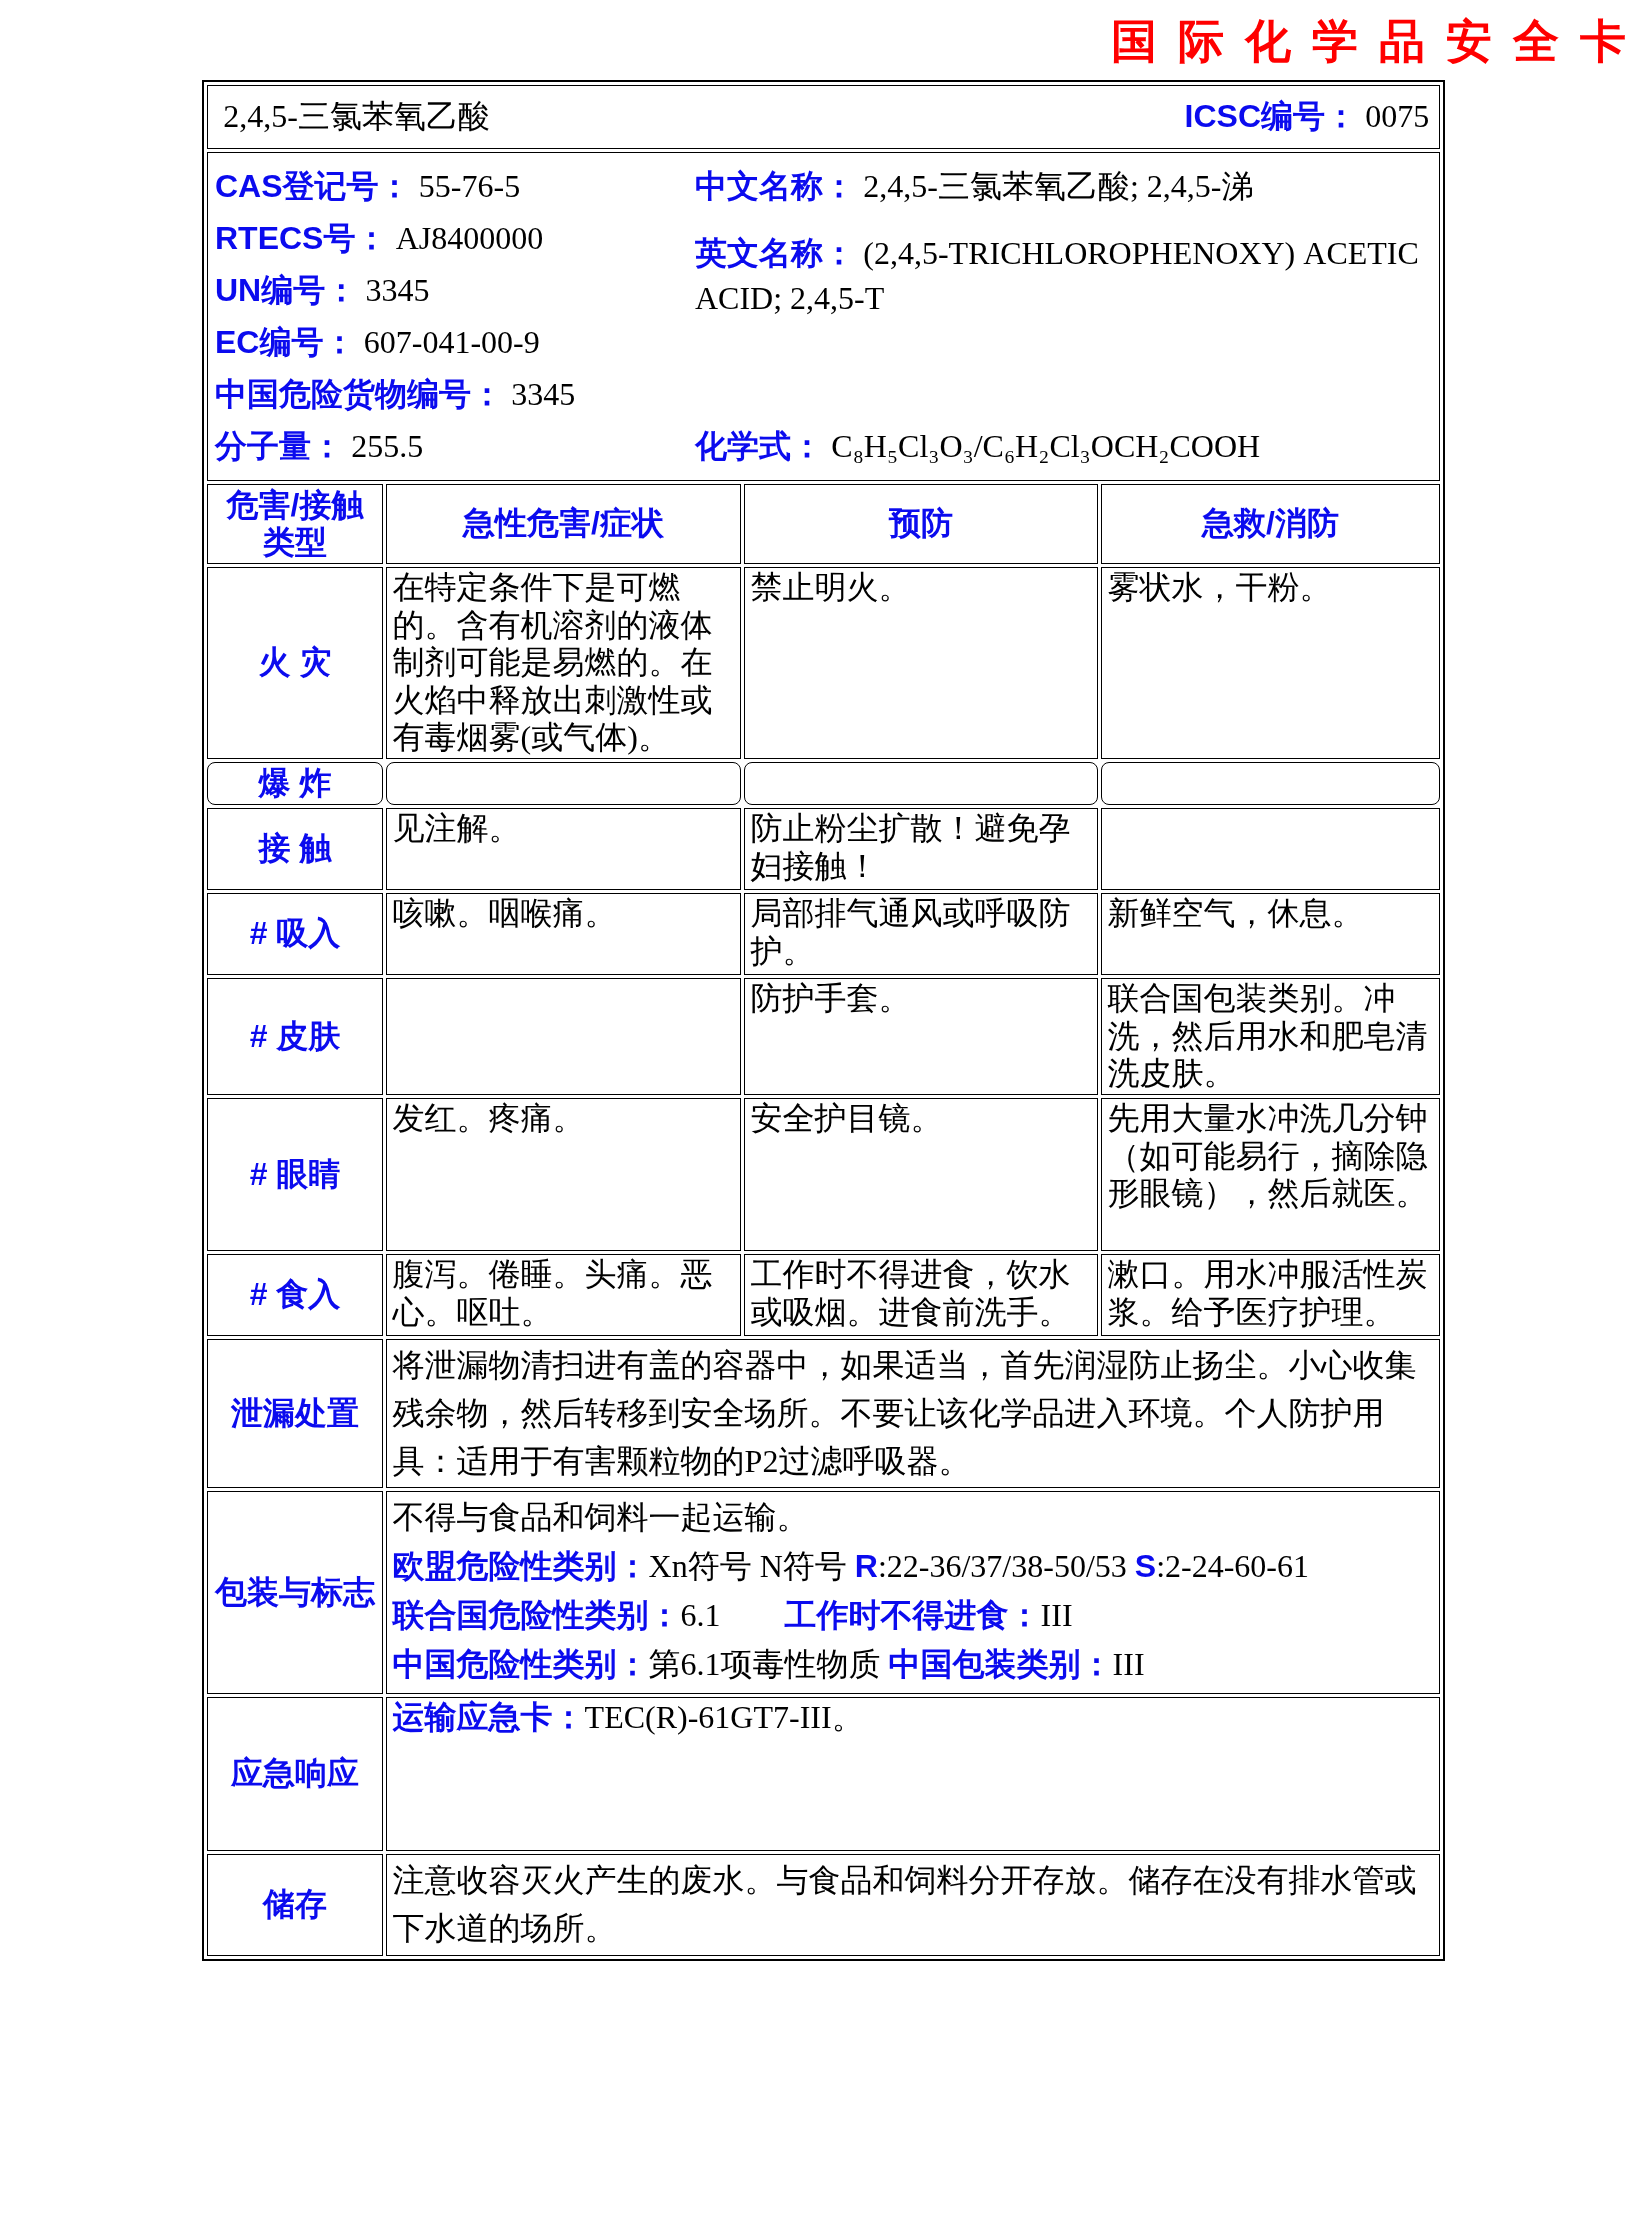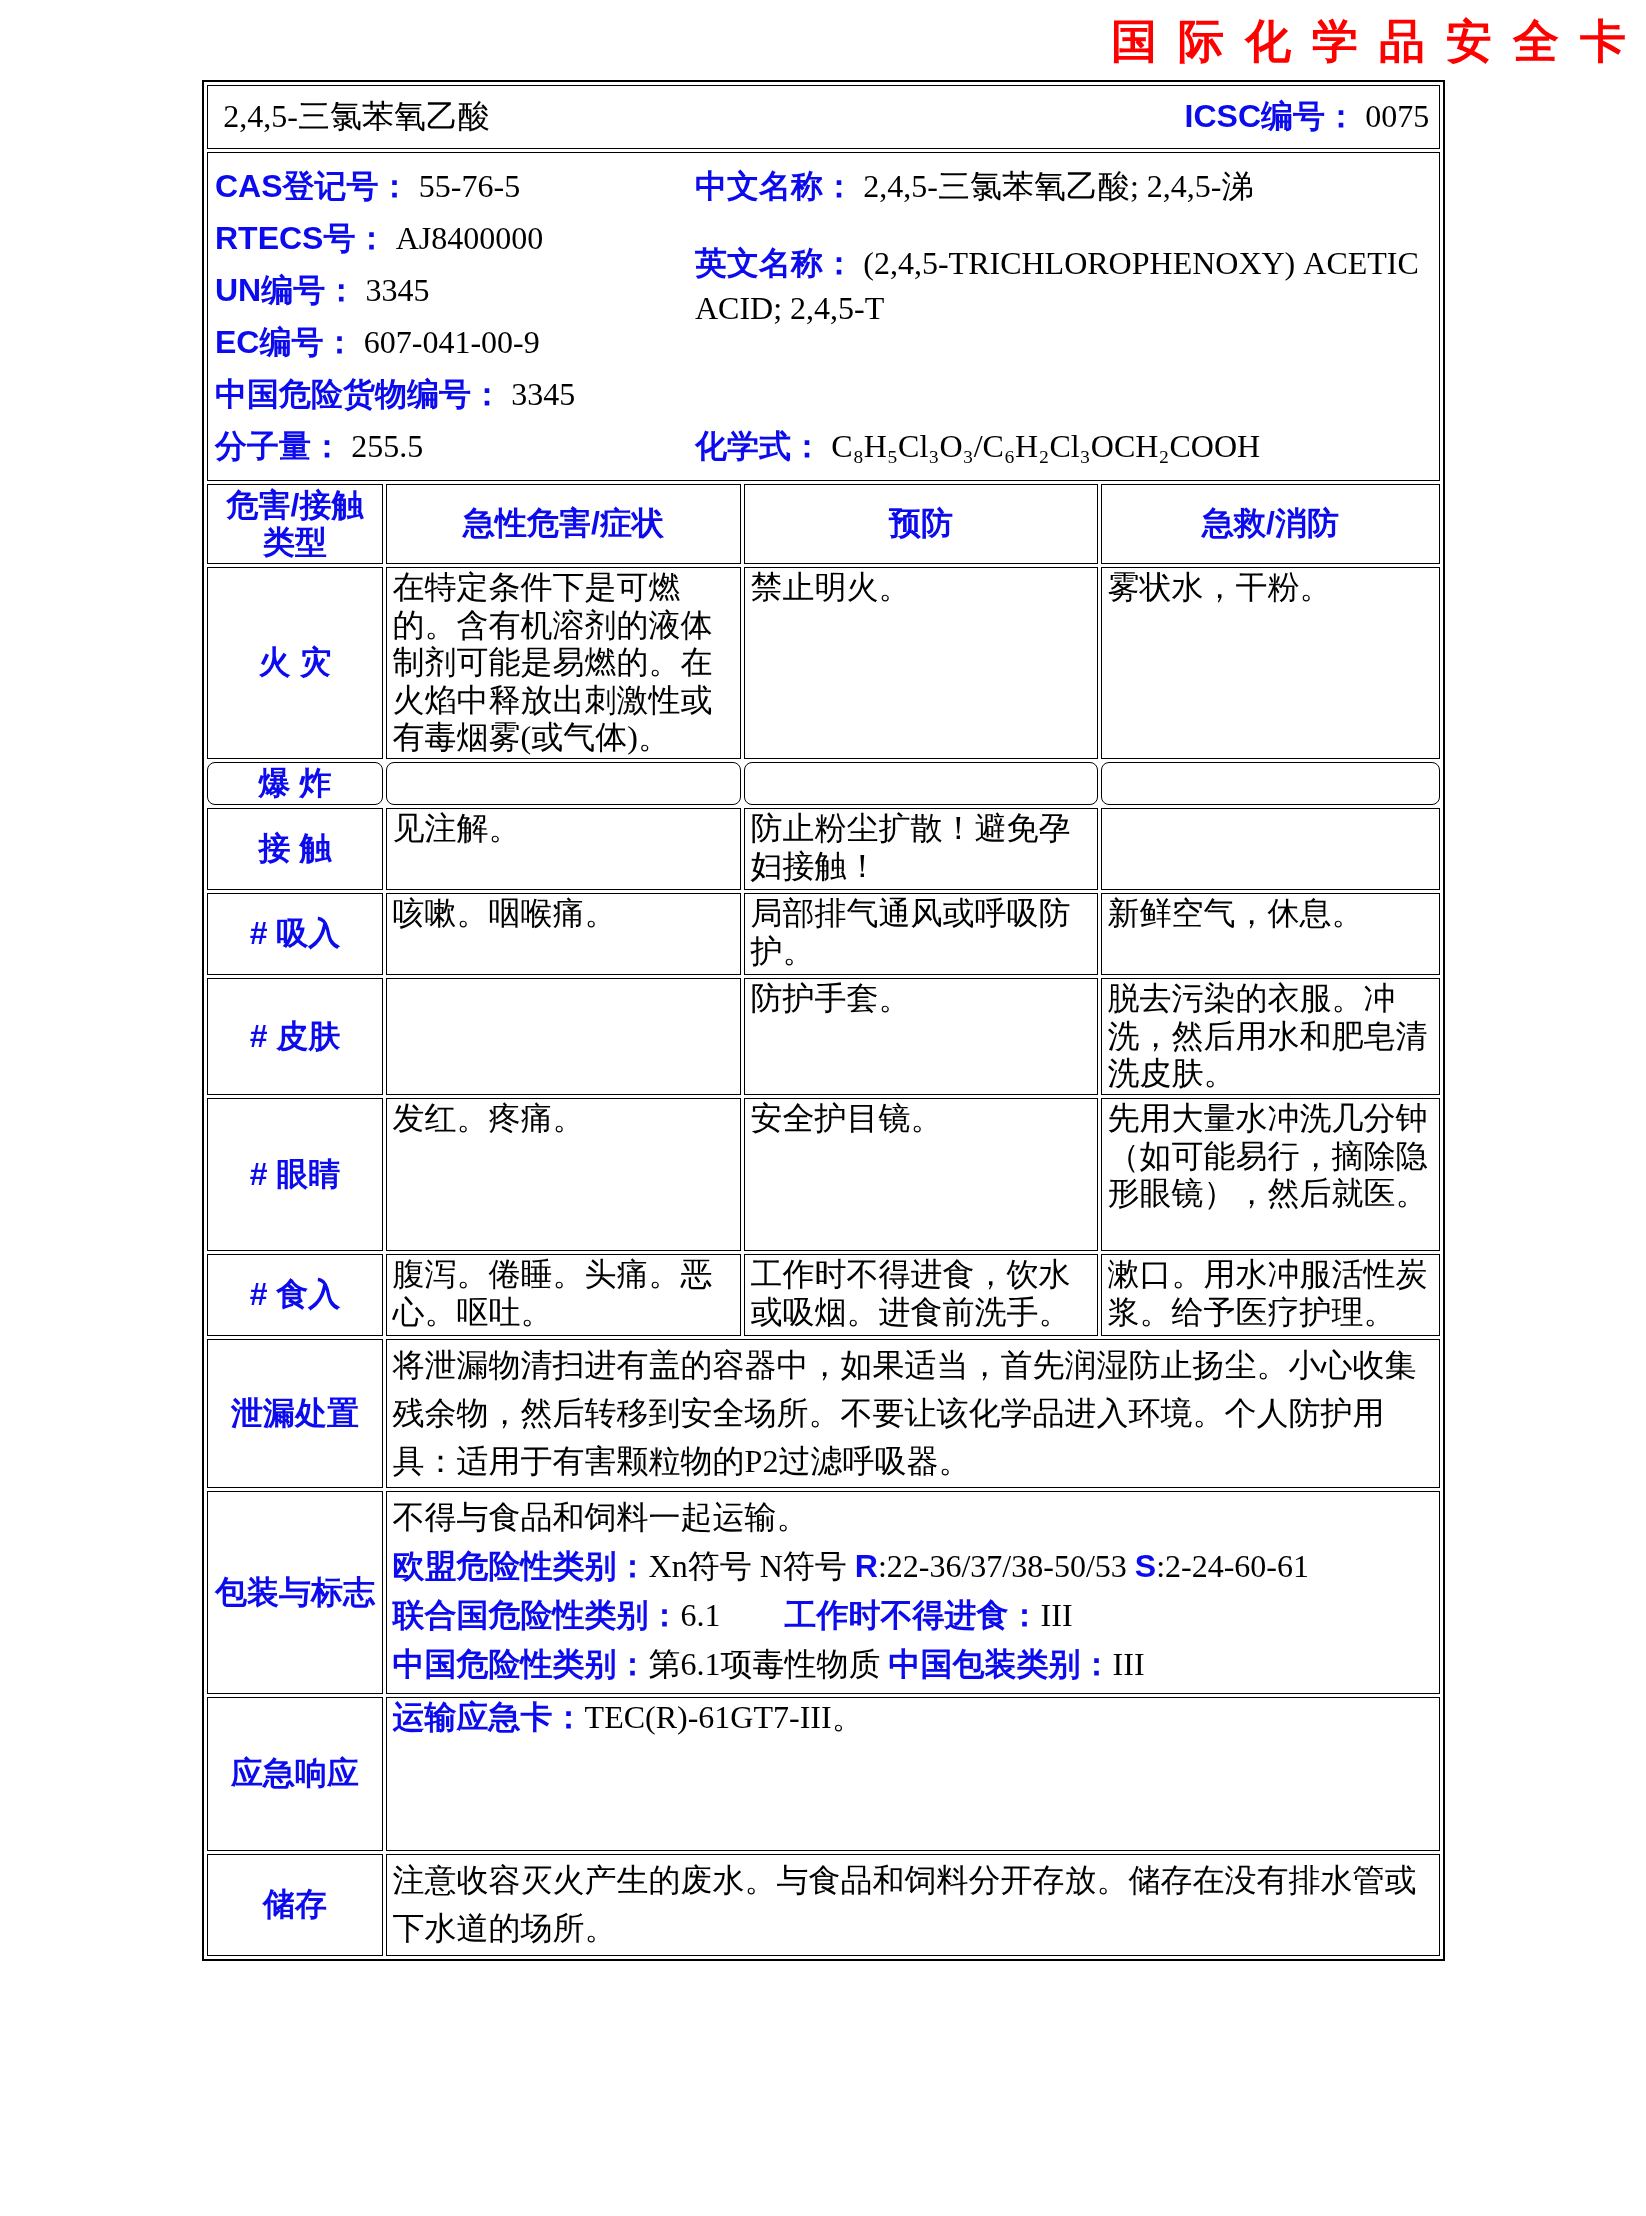--- a/index.html
+++ b/index.html
@@ -58,21 +58,21 @@
   tr.name-row td{height:64px;vertical-align:middle;padding-left:15.3px;padding-right:9.7px;}
   .name-bar{display:flex;justify-content:space-between;align-items:center;}
 
   
   tr.info-row td{height:327px;padding:7px 7px 8.3px 7px;}
   .info-flex{display:flex;height:100%;}
   .info-left{width:480px;flex:none;}
   .info-left .info-line{line-height:52px;white-space:nowrap;}
   .info-right{flex:1;display:flex;flex-direction:column;}
   .info-right .info-line{line-height:52px;}
-  .info-right .wrapline{line-height:45px;margin-top:29px;}
+  .info-right .wrapline{line-height:45px;margin-top:19px;}
   .info-right .formula-line{margin-top:auto;line-height:52px;white-space:nowrap;}
 
   
   td.th{
     height:70px;
     text-align:center;
     vertical-align:middle;
     color:var(--blue);
     font-weight:bold;
     font-family:"Liberation Sans","DejaVu Sans",sans-serif;
@@ -178,21 +178,21 @@
   <tr class="r-inhalation">
     <td class="rowlab"># 吸入</td>
     <td>咳嗽。咽喉痛。</td>
     <td>局部排气通风或呼吸防护。</td>
     <td>新鲜空气，休息。</td>
   </tr>
   <tr class="r-skin">
     <td class="rowlab"># 皮肤</td>
     <td></td>
     <td>防护手套。</td>
-    <td>脱去污染的衣服。冲洗，然后用水和肥皂清洗皮肤。</td>
+    <td>联合国包装类别。冲洗，然后用水和肥皂清洗皮肤。</td>
   </tr>
   <tr class="r-eyes">
     <td class="rowlab"># 眼睛</td>
     <td>发红。疼痛。</td>
     <td>安全护目镜。</td>
     <td>先用大量水冲洗几分钟（如可能易行，摘除隐形眼镜），然后就医。</td>
   </tr>
   <tr class="r-ingestion">
     <td class="rowlab"># 食入</td>
     <td>腹泻。倦睡。头痛。恶心。呕吐。</td>

